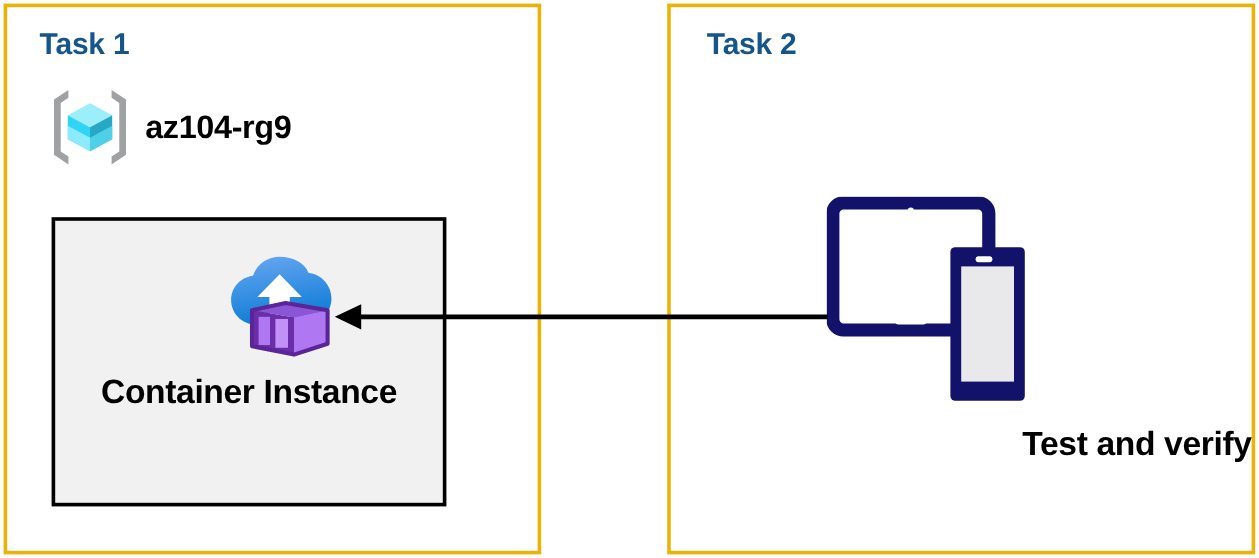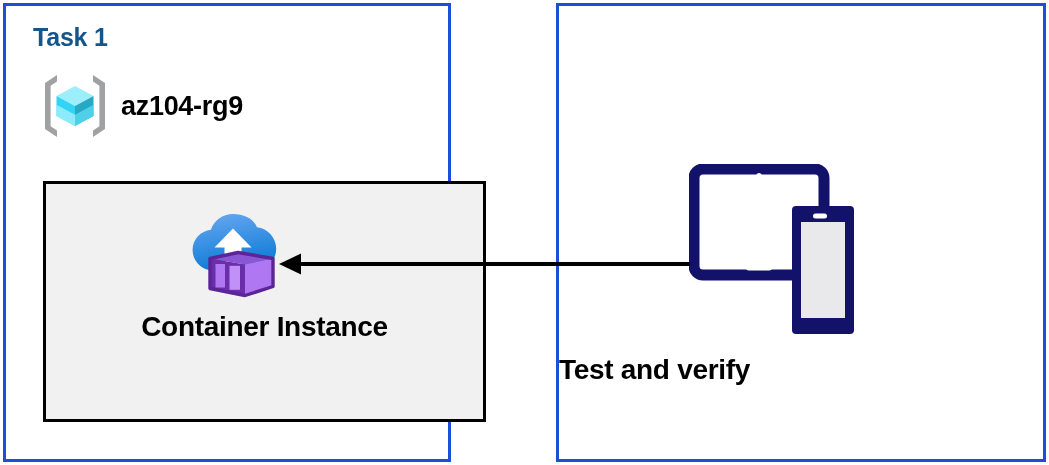--- a/index.html
+++ b/index.html
@@ -16,21 +16,21 @@
     height: 465px;
     background: #ffffff;
     overflow: hidden;
   }
 
   
   .panel {
     position: absolute;
     box-sizing: border-box;
     background: #ffffff;
-    border: 3px solid #1d4ed8;
+    border: 3px solid #eab308;
   }
   #panel-task1 { left: 3px;   top: 3px; width: 448px; height: 459px; }
   #panel-task2 { left: 556px; top: 3px; width: 490px; height: 459px; }
 
   .panel-title {
     position: absolute;
     font-size: 25px;
     font-weight: bold;
     color: #16558a;
     letter-spacing: -0.2px;
@@ -55,21 +55,21 @@
     color: #000000;
     white-space: nowrap;
     letter-spacing: -0.3px;
   }
 
   
   #container-card {
     position: absolute;
     left: 37px;
     top: 175px;
-    width: 443px;
+    width: 329px;
     height: 241px;
     box-sizing: border-box;
     background: #f1f1f1;
     border: 3px solid #000000;
   }
   #aci-icon {
     position: absolute;
     left: 135px;
     top: 16px;
     width: 104px;
@@ -96,21 +96,21 @@
     top: 158px;
     width: 190px;
     height: 178px;
     display: block;
   }
   #devices-label {
     position: absolute;
     left: 0;
     right: 0;
     top: 348px;
-    text-align: left;
+    text-align: right;
     font-size: 28px;
     font-weight: bold;
     color: #000000;
     letter-spacing: -0.3px;
     white-space: nowrap;
   }
 
   
   #flow-arrow {
     position: absolute;
@@ -187,20 +187,21 @@
 
         <path d="M29 58.5 L57 52.5 L92 58.5 L92 86.5 L64 95.5 L29 88.5 Z" fill="none" stroke="#5b2497" stroke-width="3.4" stroke-linejoin="round"></path>
       </svg>
 
       <div id="container-card-label">Container Instance</div>
     </div>
   </div>
 
   <div class="panel" id="panel-task2">
 
+    <div class="panel-title">Task 2</div>
 
     <svg id="devices-icon" viewBox="0 0 190 178" aria-hidden="true">
 
       <rect x="5" y="5" width="130" height="106" rx="9" ry="9" fill="#ffffff" stroke="#12126b" stroke-width="11"></rect>
 
       <circle cx="70" cy="11.5" r="2.6" fill="#ffffff"></circle>
 
       <rect x="57" y="101" width="26" height="5.5" rx="2.7" ry="2.7" fill="#ffffff"></rect>
 
       <rect x="103" y="42" width="62" height="128" rx="4" ry="4" fill="#12126b"></rect>

